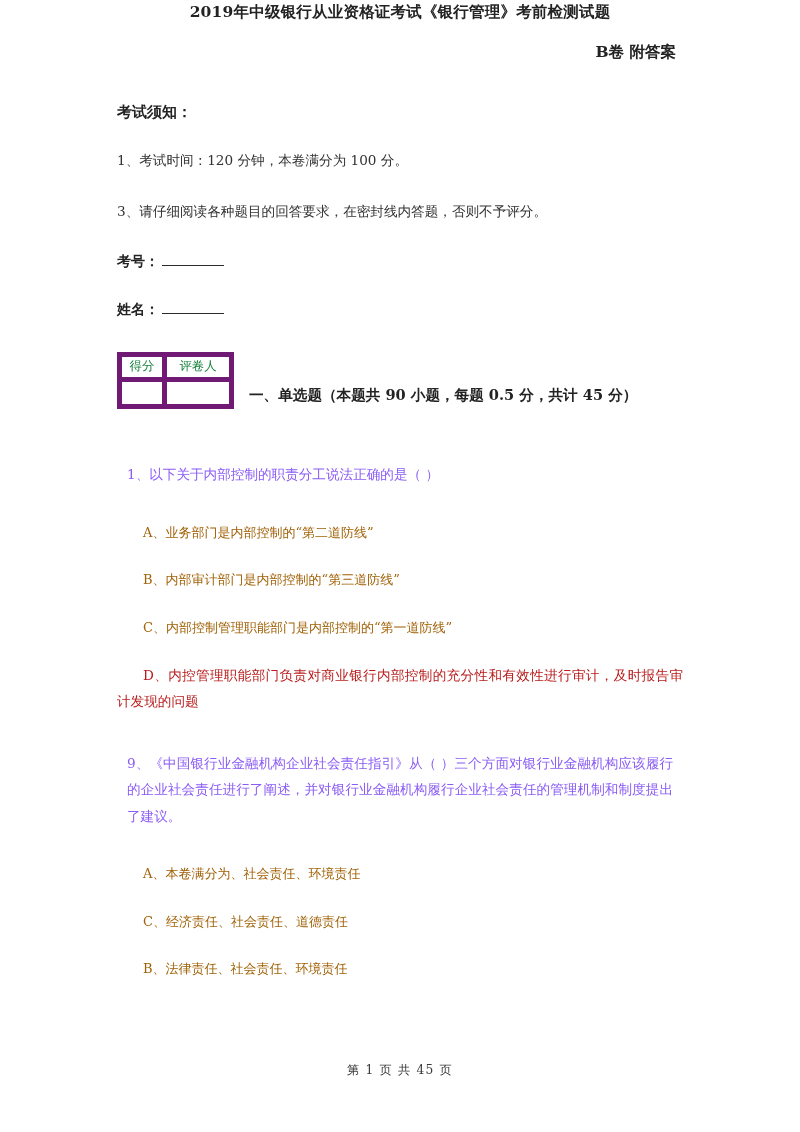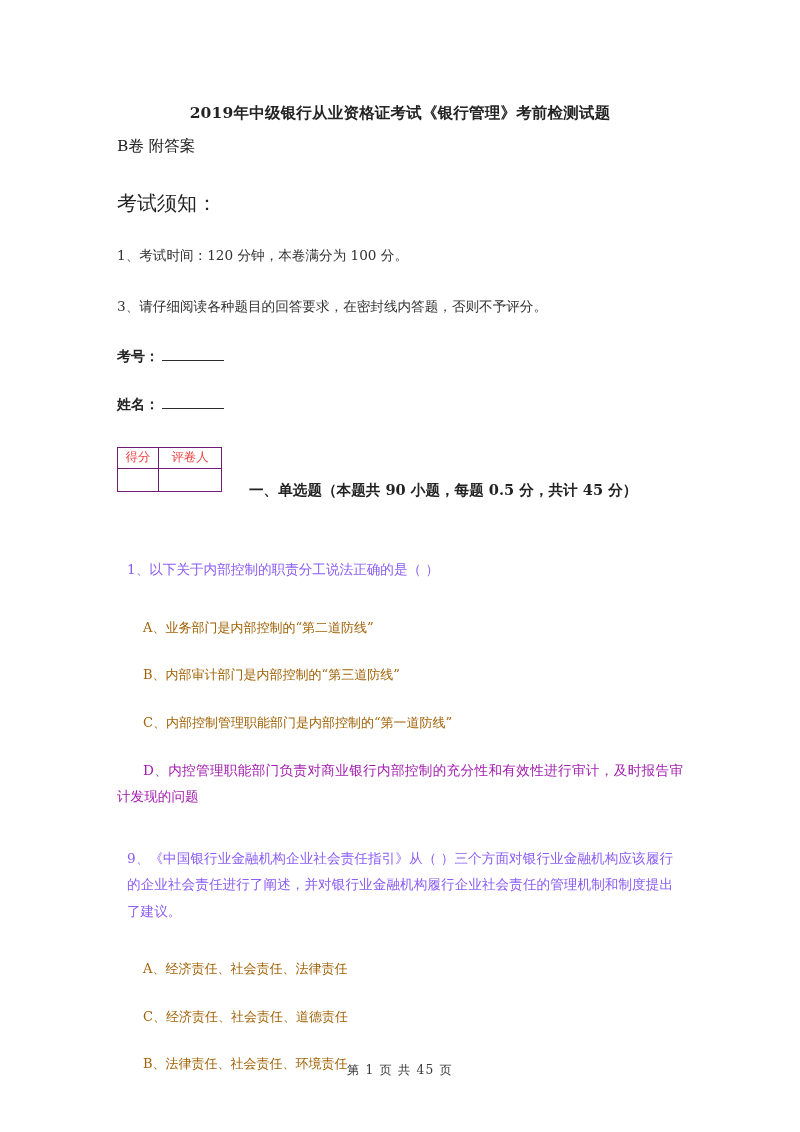--- a/index.html
+++ b/index.html
@@ -34,37 +34,36 @@
   }
 
   
   .doc-title {
     text-align: center;
     font-size: 15.5px;
     font-weight: bold;
     letter-spacing: 0.2px;
     line-height: 1.55;
     margin: 0;
-    padding-top: 101px;
     color: #232323;
   }
   .doc-title-line2 {
-    text-align: left;
+    text-align: right;
     font-size: 15.5px;
-    font-weight: normal;
+    font-weight: bold;
     line-height: 1.55;
-    margin: 0;
+    margin: 7px;
     padding-top: 9px;
     color: #232323;
   }
 
   
   .notice-heading {
-    font-size: 20px;
-    font-weight: normal;
+    font-size: 15px;
+    font-weight: bold;
     margin: 0;
     padding-top: 32px;
     color: #232323;
   }
 
   
   .notice-item {
     font-size: 13.6px;
     line-height: 1.8;
     margin: 0;
@@ -95,26 +94,26 @@
     padding-top: 33px;
     min-height: 50px;
   }
   .score-table {
     border-collapse: collapse;
     width: 102px;
     table-layout: fixed;
     float: left;
   }
   .score-table td {
-    border: 1px solid #701a75;
+    border: 5px solid #701a75;
     height: 17px;
     font-size: 12.4px;
     text-align: center;
     padding: 1px 0 2px 0;
-    color: #ef4444;
+    color: #15803d;
     line-height: 1.15;
   }
   .score-table .col-score { width: 40px; }
   .score-table .col-grader { width: 62px; }
   .score-table tr.empty-row td { height: 19px; }
 
   .section-title {
     font-size: 14.6px;
     font-weight: bold;
     color: #232323;
@@ -143,21 +142,21 @@
     padding-left: 26px;
     color: #a16207;
     text-align: justify;
     text-indent: 0;
   }
   .option-wrap {
     font-size: 13.6px;
     line-height: 1.95;
     margin: 0;
     padding-top: 22px;
-    color: #a21caf;
+    color: #b91c1c;
     text-align: justify;
   }
 
   
   .footer {
     position: absolute;
     left: 0;
     top: 1062px;
     width: 800px;
     text-align: center;
@@ -208,20 +207,20 @@
 
     <p class="question first">1、以下关于内部控制的职责分工说法正确的是（      ）</p>
 
     <p class="option">A、业务部门是内部控制的“第二道防线”</p>
     <p class="option">B、内部审计部门是内部控制的“第三道防线”</p>
     <p class="option">C、内部控制管理职能部门是内部控制的“第一道防线”</p>
     <p class="option-wrap" style="text-indent:26px;">D、内控管理职能部门负责对商业银行内部控制的充分性和有效性进行审计，及时报告审计发现的问题</p>
 
     <p class="question">9、《中国银行业金融机构企业社会责任指引》从（        ）三个方面对银行业金融机构应该履行的企业社会责任进行了阐述，并对银行业金融机构履行企业社会责任的管理机制和制度提出了建议。</p>
 
-    <p class="option">A、经济责任、社会责任、法律责任</p>
+    <p class="option">A、本卷满分为、社会责任、环境责任</p>
     <p class="option">C、经济责任、社会责任、道德责任</p>
     <p class="option">B、法律责任、社会责任、环境责任</p>
 
   </div>
 
   <div class="footer">第 1 页 共 45 页</div>
 </div>
 
 </body></html>

